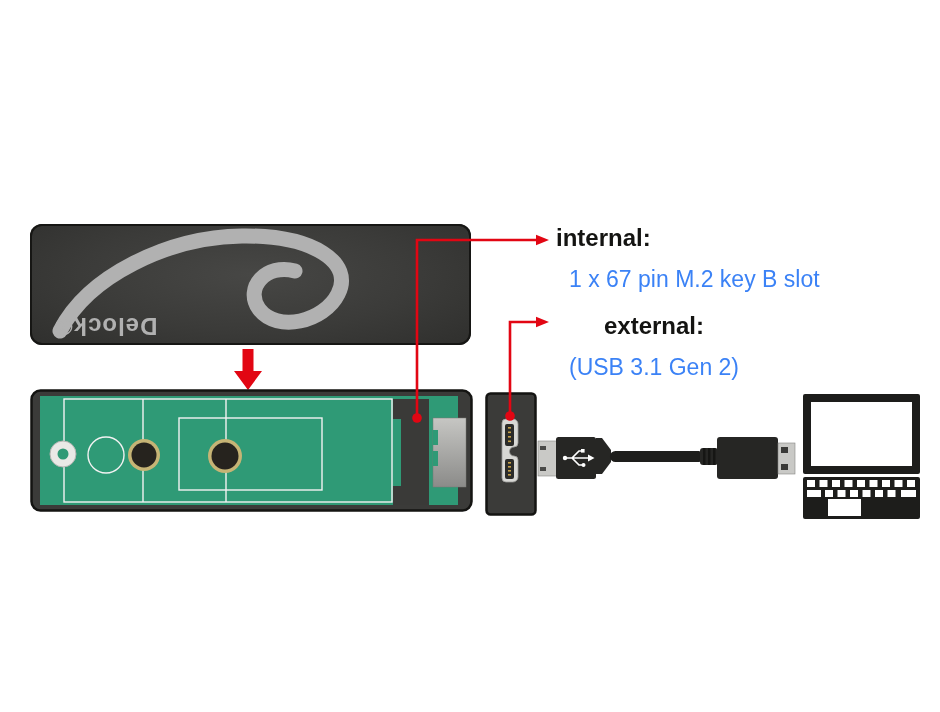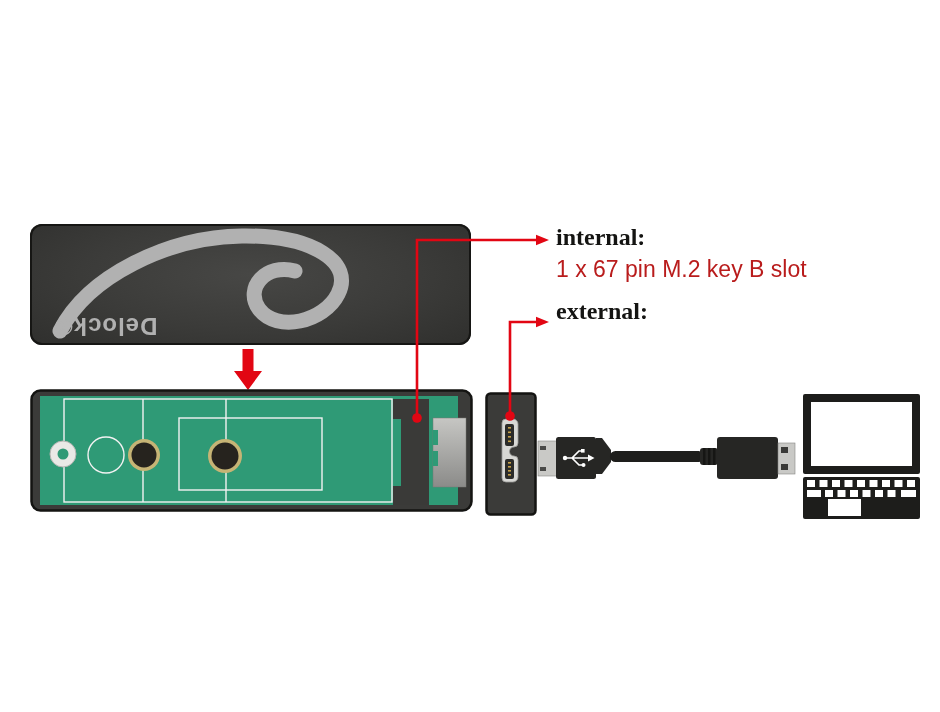--- a/index.html
+++ b/index.html
@@ -14,24 +14,24 @@
     background:radial-gradient(ellipse at 50% 42%,#474745 0%,#3b3b39 55%,#2f2f2d 100%);
     box-shadow:0 0 0 2px #161614 inset;
   }
   .logo-text{
     position:absolute;left:24px;bottom:5px;
     font-weight:bold;font-size:24px;letter-spacing:1px;color:#b1b1b1;
     transform:rotate(180deg);
   }
   
   .ann-block{position:absolute;left:556px;}
-  .ann-block h3{margin:0 0 3px 0;font-size:24px;line-height:27px;font-weight:bold;color:#141412;font-family:Liberation Serif, serif;}
-  .ann-block p{margin:0;font-size:23px;line-height:30px;color:#b91c1c;}
+  .ann-block h3{margin:0 0 3px 0;font-size:24px;line-height:27px;font-weight:bold;color:#141412;}
+  .ann-block p{margin:13px;font-size:23px;line-height:30px;color:#3b82f6;}
   .ann-internal{top:224px;}
-  .ann-external{top:298px;text-align:center;}
+  .ann-external{top:312px;text-align:center;}
   svg{display:block;}
 </style>
 </head>
 <body>
 
 <div class="stage">
 
   <div class="abs top-enclosure">
     <svg width="441" height="121" viewBox="0 0 441 121">
       <path d="M30,107 C58,52 138,13 212,12 C284,11 324,39 308,70 C294,98 247,109 229,85 C214,64 236,39 265,47" fill="none" stroke="#b1b1b1" stroke-width="15" stroke-linecap="round"></path>
@@ -165,15 +165,16 @@
     </g>
   </svg>
 
   <div class="abs ann-block ann-internal">
     <h3>internal:</h3>
     <p>1 x 67 pin M.2 key B slot</p>
   </div>
 
   <div class="abs ann-block ann-external">
     <h3>external:</h3>
+    <p>(USB 3.1 Gen 2)</p>
   </div>
 
 </div>
 
 </body></html>

